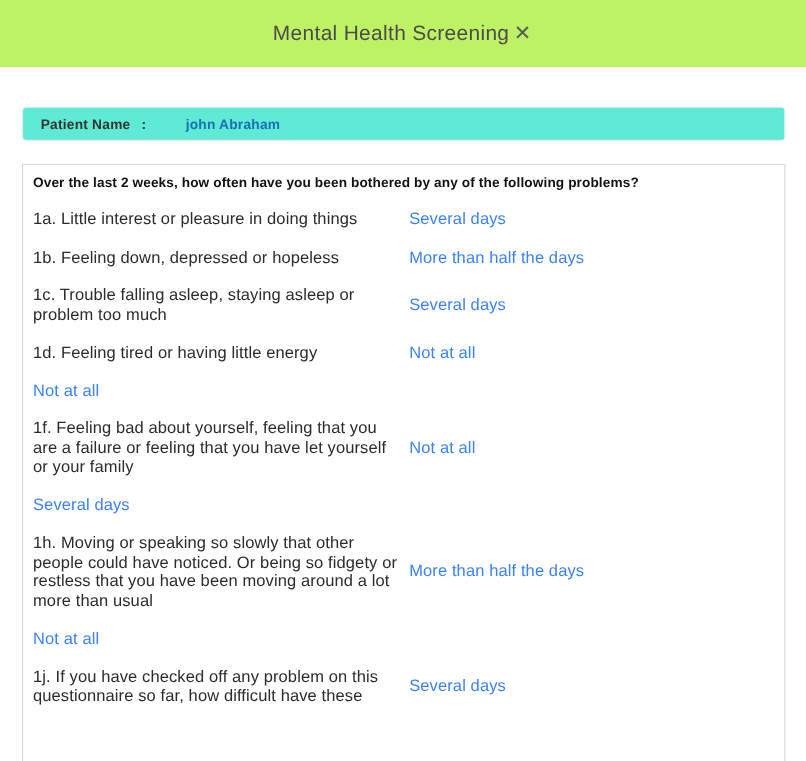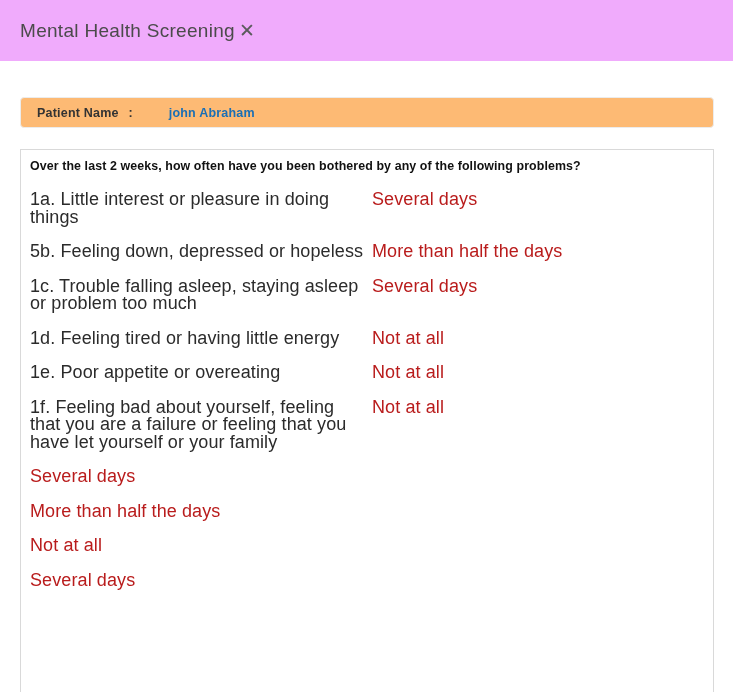--- a/index.html
+++ b/index.html
@@ -6,45 +6,45 @@
   html, body { width: 733px; height: 692px; }
   body {
     font-family: "Liberation Sans", sans-serif;
     background: #ffffff;
     color: #2b2b2b;
     overflow: hidden;
     position: relative;
   }
   .modal-header {
     height: 61px;
-    background: #f0abfc;
+    background: #bef264;
     display: flex;
     align-items: center;
-    justify-content: flex-start;
+    justify-content: center;
     padding: 0 18px 0 20px;
   }
   .modal-title {
     font-size: 19px;
     font-weight: 400;
     color: #4b4b4b;
     letter-spacing: 0.3px;
   }
   .close-btn {
     font-size: 19px;
     color: #5a5a5c;
     line-height: 1;
     cursor: pointer;
     padding: 4px;
     font-weight: 300;
   }
   .content {
     padding: 36px 19px 0 20px;
   }
   .patient-bar {
-    background: #fdba74;
+    background: #5eead4;
     border: 1px solid #ececec;
     border-radius: 4px;
     height: 31px;
     display: flex;
     align-items: center;
     padding: 0 16px;
     font-size: 12.5px;
   }
   .patient-label {
     font-weight: bold;
@@ -73,35 +73,35 @@
   }
   .intro-line {
     font-size: 12.4px;
     font-weight: bold;
     color: #111111;
     letter-spacing: 0.1px;
     line-height: 15px;
   }
   .qa-row {
     display: flex;
-    align-items: flex-start;
+    align-items: center;
     margin-top: 17px;
-    font-size: 18px;
+    font-size: 15px;
     line-height: 17.5px;
     letter-spacing: 0.1px;
   }
   .qa-question {
     width: 342px;
     padding-right: 8px;
     color: #2b2b2b;
     flex-shrink: 0;
   }
   .qa-answer {
     flex: 1;
-    color: #b91c1c;
+    color: #3b82f6;
   }
 </style>
 </head>
 <body>
 
 <div class="modal-header">
   <div class="modal-title">Mental Health Screening</div>
   <div class="close-btn">✕</div>
 </div>
 
@@ -115,55 +115,56 @@
 
   <div class="question-box">
     <div class="intro-line">Over the last 2 weeks, how often have you been bothered by any of the following problems?</div>
     <div>
   <div class="qa-row">
     <div class="qa-question">1a. Little interest or pleasure in doing things</div>
     <div class="qa-answer">Several days</div>
   </div>
 
   <div class="qa-row">
-    <div class="qa-question">5b. Feeling down, depressed or hopeless</div>
+    <div class="qa-question">1b. Feeling down, depressed or hopeless</div>
     <div class="qa-answer">More than half the days</div>
   </div>
 
   <div class="qa-row">
     <div class="qa-question">1c. Trouble falling asleep, staying asleep or problem too much</div>
     <div class="qa-answer">Several days</div>
   </div>
 
   <div class="qa-row">
     <div class="qa-question">1d. Feeling tired or having little energy</div>
     <div class="qa-answer">Not at all</div>
   </div>
 
   <div class="qa-row">
-    <div class="qa-question">1e. Poor appetite or overeating</div>
     <div class="qa-answer">Not at all</div>
   </div>
 
   <div class="qa-row">
     <div class="qa-question">1f. Feeling bad about yourself, feeling that you are a failure or feeling that you have let yourself or your family</div>
     <div class="qa-answer">Not at all</div>
   </div>
 
   <div class="qa-row">
     <div class="qa-answer">Several days</div>
   </div>
 
   <div class="qa-row">
+    <div class="qa-question">1h. Moving or speaking so slowly that other people could have noticed. Or being so fidgety or restless that you have been moving around a lot more than usual</div>
     <div class="qa-answer">More than half the days</div>
   </div>
 
   <div class="qa-row">
     <div class="qa-answer">Not at all</div>
   </div>
 
   <div class="qa-row">
+    <div class="qa-question">1j. If you have checked off any problem on this questionnaire so far, how difficult have these</div>
     <div class="qa-answer">Several days</div>
   </div>
 </div>
   </div>
 
 </div>
 
 </body></html>

